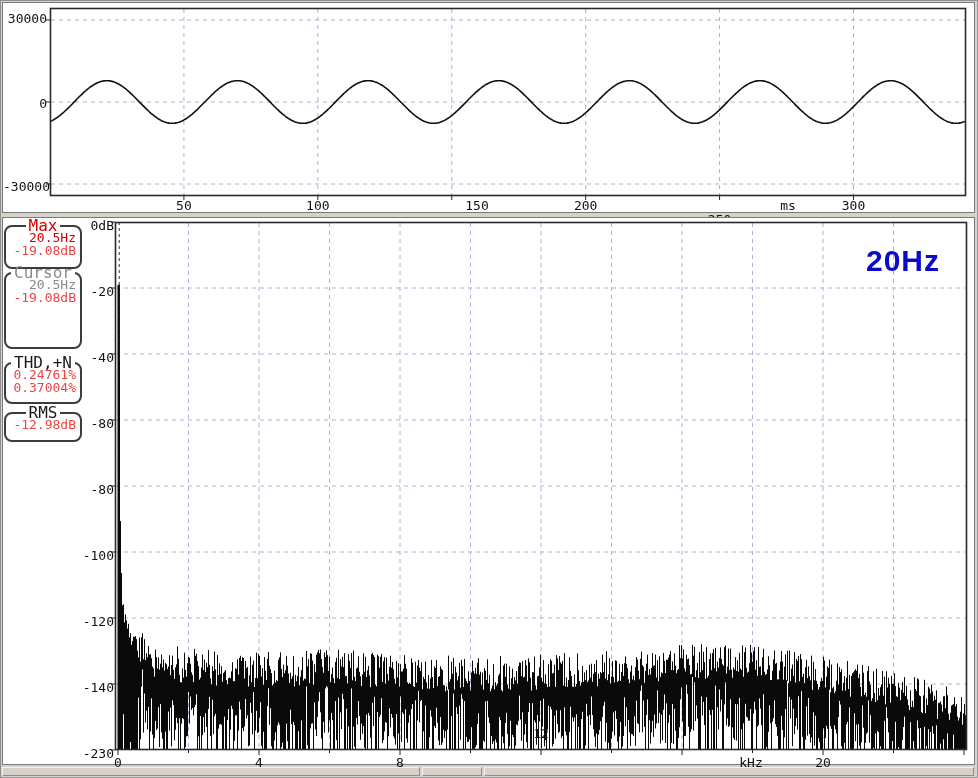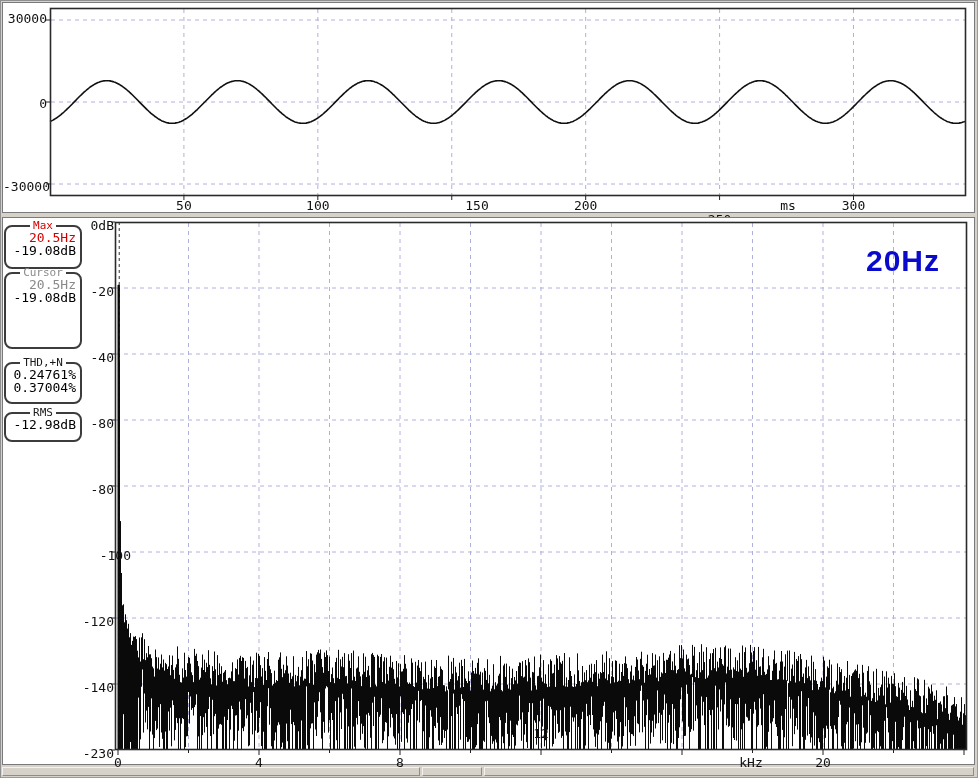--- a/index.html
+++ b/index.html
@@ -7,22 +7,22 @@
           font-family:"DejaVu Sans Mono","Liberation Mono",monospace;
           box-shadow:inset 1px 1px 0 #8f8f8f, inset -1px -1px 0 #9a9a9a;}
   .panel{position:absolute;left:2px;width:973px;background:#ffffff;border:1px solid #7a7a7a;box-sizing:border-box;}
   .panel-top{top:2px;height:211px;}
   .panel-bottom{top:217px;height:548px;}
   svg{position:absolute;overflow:visible;}
   .xlab,.ylab{position:absolute;font-size:13px;color:#111;white-space:nowrap;}
   .xlab{transform:translateX(-50%);}
   .ylab{text-align:right;transform:translateY(-50%);}
   fieldset.readout{position:absolute;margin:0;padding:0 2px 2px 2px;border:2px solid #3c3c3c;border-radius:8px;background:transparent;box-sizing:border-box;}
-  fieldset.readout legend{margin:0 auto;padding:0 3px;font-size:11px;line-height:11px;color:#1a1a1a;}
-  fieldset.readout .val{text-align:right;font-size:13px;line-height:13px;color:#000000;padding-right:2px;}
+  fieldset.readout legend{margin:0 auto;padding:0 3px;font-size:16px;line-height:11px;color:#1a1a1a;}
+  fieldset.readout .val{text-align:right;font-size:13px;line-height:13px;color:#ef4444;padding-right:2px;}
   .red{color:#d40000 !important;}
   .gray{color:#8a8a8a !important;}
   .overlay-label{position:absolute;font-family:"Liberation Sans","DejaVu Sans",sans-serif;font-weight:bold;font-size:30px;letter-spacing:1px;}
   .statusbar{position:absolute;left:0;top:766px;width:978px;height:12px;}
   .statusseg{position:absolute;top:1px;height:9px;background:#d6d2ca;border:1px solid;border-color:#f4f2ee #8d8d8d #8d8d8d #f4f2ee;box-sizing:border-box;}
 </style>
 </head>
 <body>
 
 <div class="window">
@@ -136,21 +136,21 @@
         <line x1="4.222625" y1="0" x2="4.222625" y2="528" stroke="#333" stroke-width="1" stroke-dasharray="3 3"></line>
         <line x1="3.722625" y1="62.96399999999999" x2="3.722625" y2="528" stroke="#0a0a0a" stroke-width="2.4"></line>
         <rect x="0.5" y="0.5" width="851" height="527" fill="none" stroke="#2a2a2a" stroke-width="1.6"></rect>
       </svg>
     <div id="spec-ylabels">
         <span class="ylab" style="left: 69px; width: 42px; top: 7px;">0dB</span>
         <span class="ylab" style="left: 69px; width: 42px; top: 73px;">-20</span>
         <span class="ylab" style="left: 69px; width: 42px; top: 139px;">-40</span>
         <span class="ylab" style="left: 69px; width: 42px; top: 205px;">-80</span>
         <span class="ylab" style="left: 69px; width: 42px; top: 271px;">-80</span>
-        <span class="ylab" style="left: 86px; width: 42px; top: 337px; text-align: right;">-100</span>
+        <span class="ylab" style="left: 69px; width: 42px; top: 337px; text-align: right;">-100</span>
         <span class="ylab" style="left: 69px; width: 42px; top: 403px;">-120</span>
         <span class="ylab" style="left: 69px; width: 42px; top: 469px;">-140</span>
         <span class="ylab" style="left: 69px; width: 42px; top: 535px;">-230</span>
       </div>
     <div id="spec-xlabels">
         <span class="xlab" style="left: 115px; top: 537px;">0</span>
         <span class="xlab" style="left: 256px; top: 537px;">4</span>
         <span class="xlab" style="left: 397px; top: 537px;">8</span>
         <span class="xlab" style="left: 538px; top: 508px;">12</span>
         <span class="xlab" style="left: 708px; top: 537px; margin-top: 36px;">16</span>

